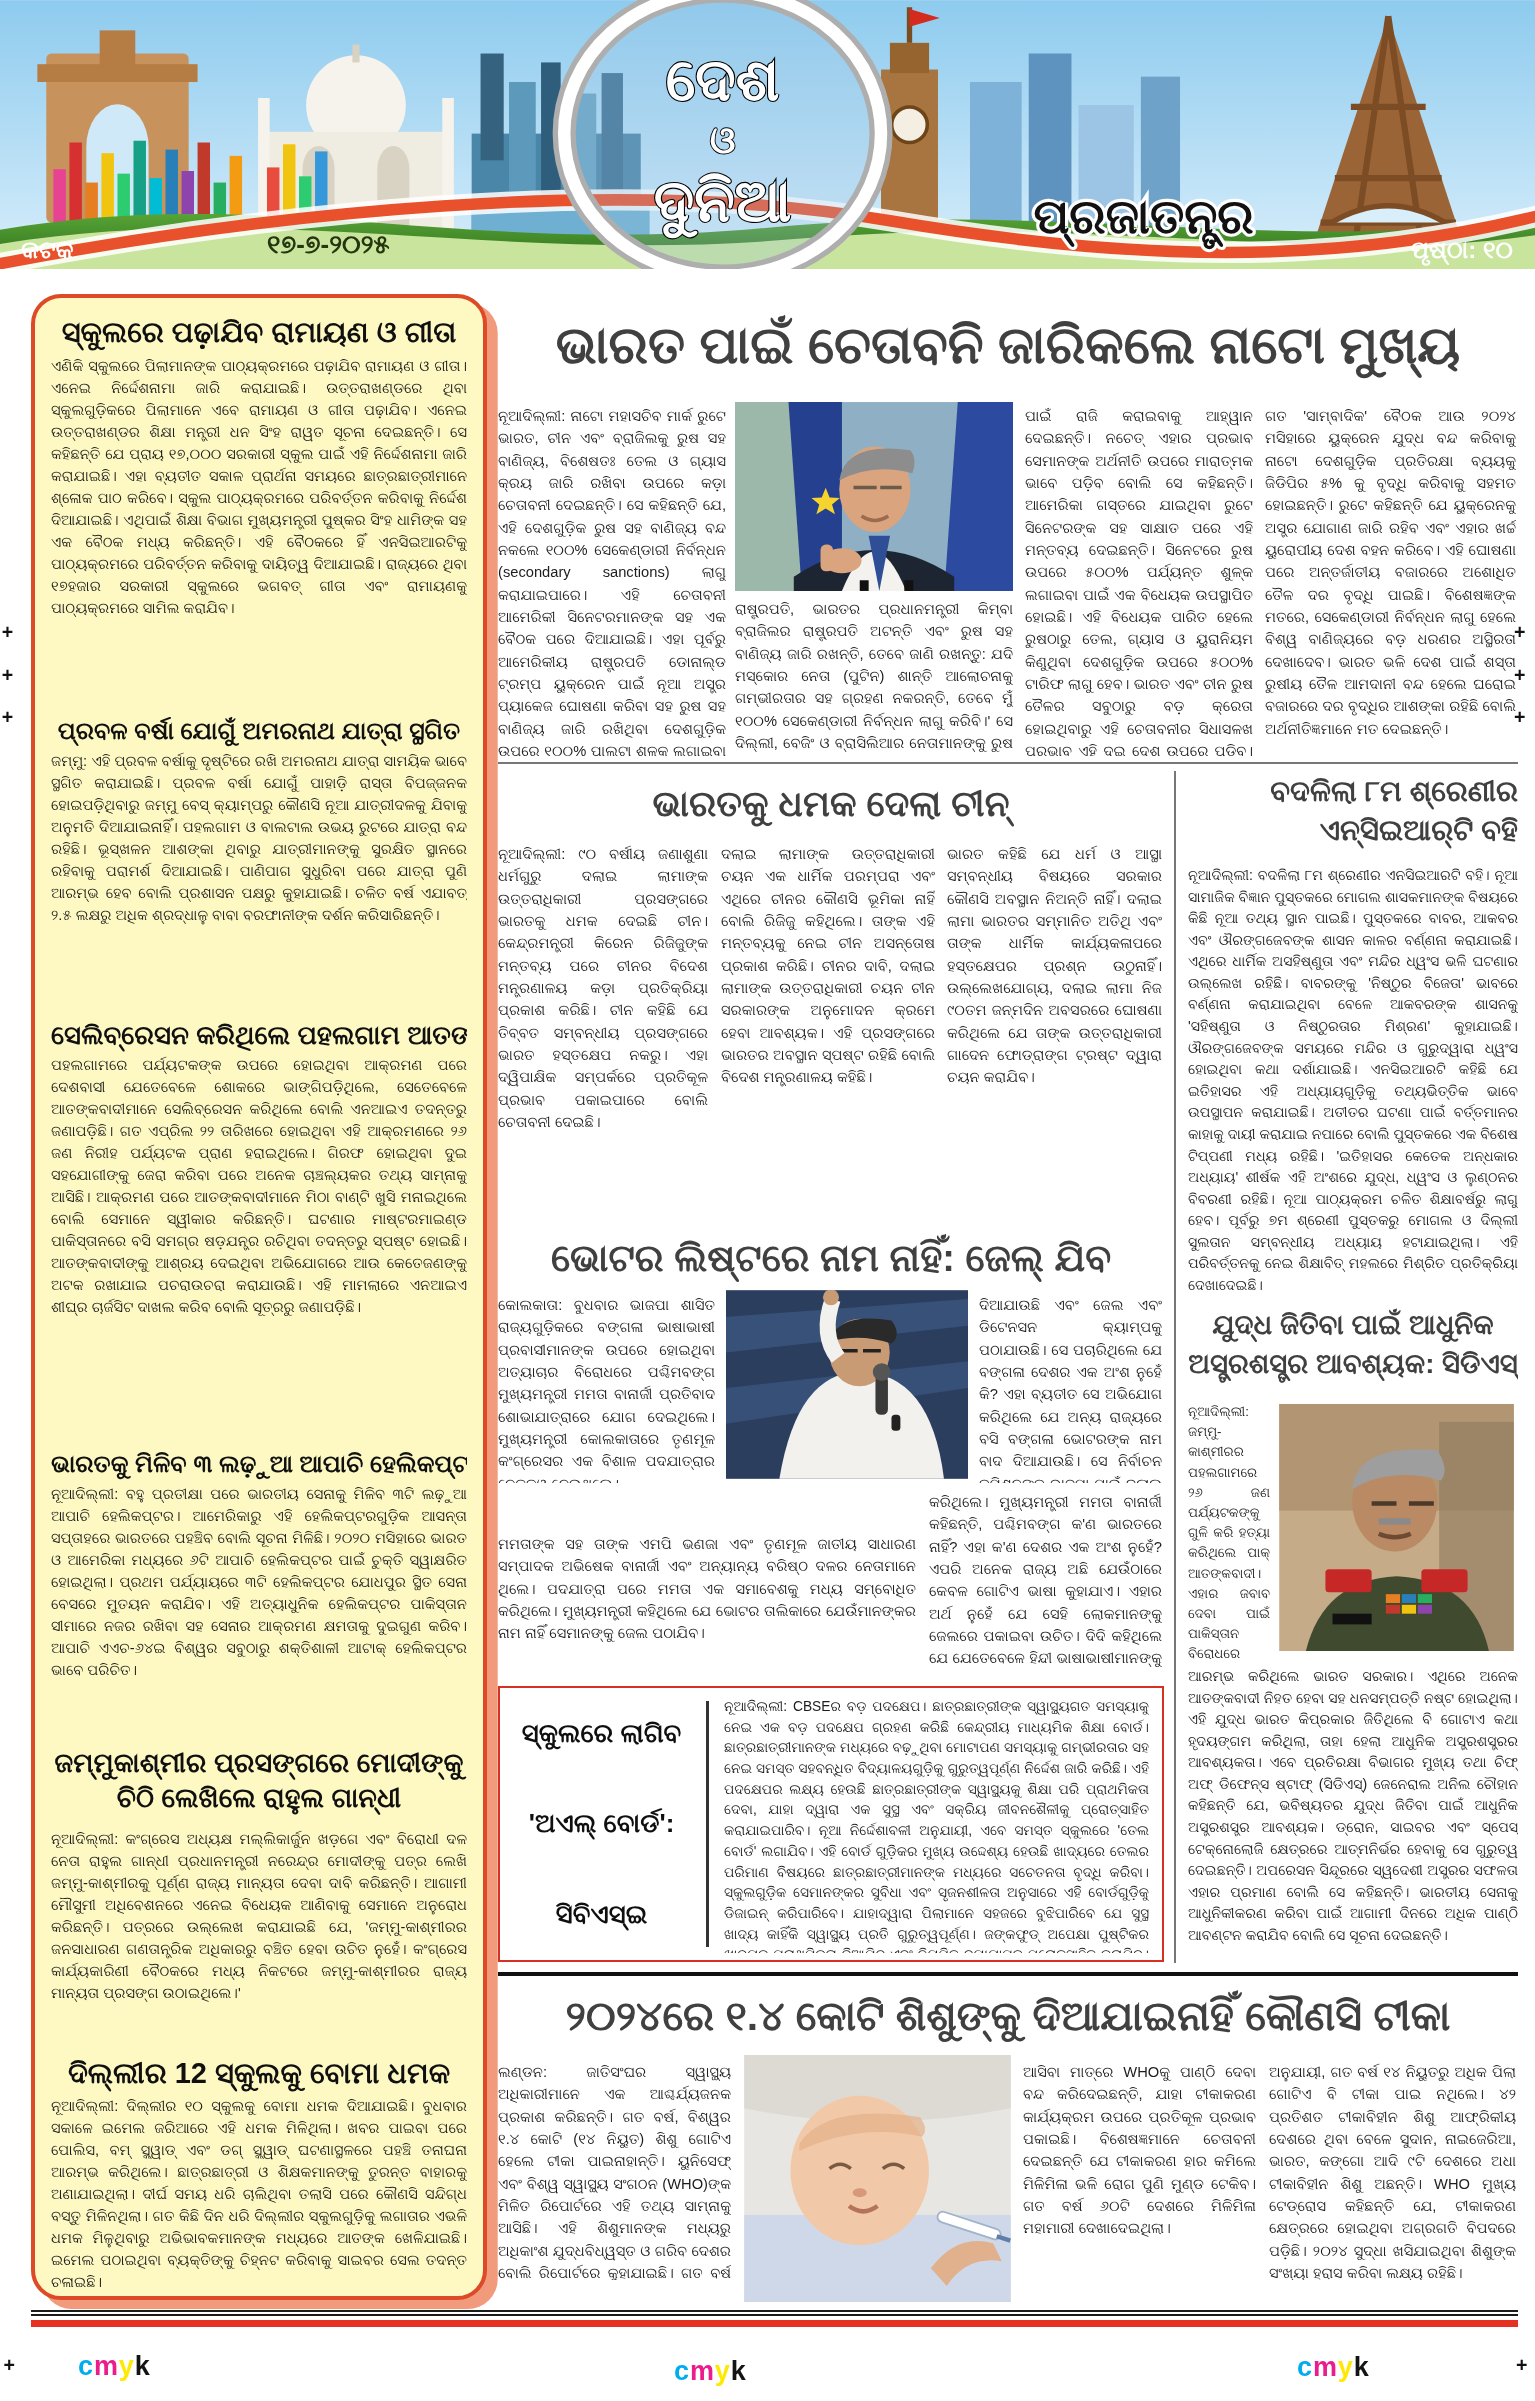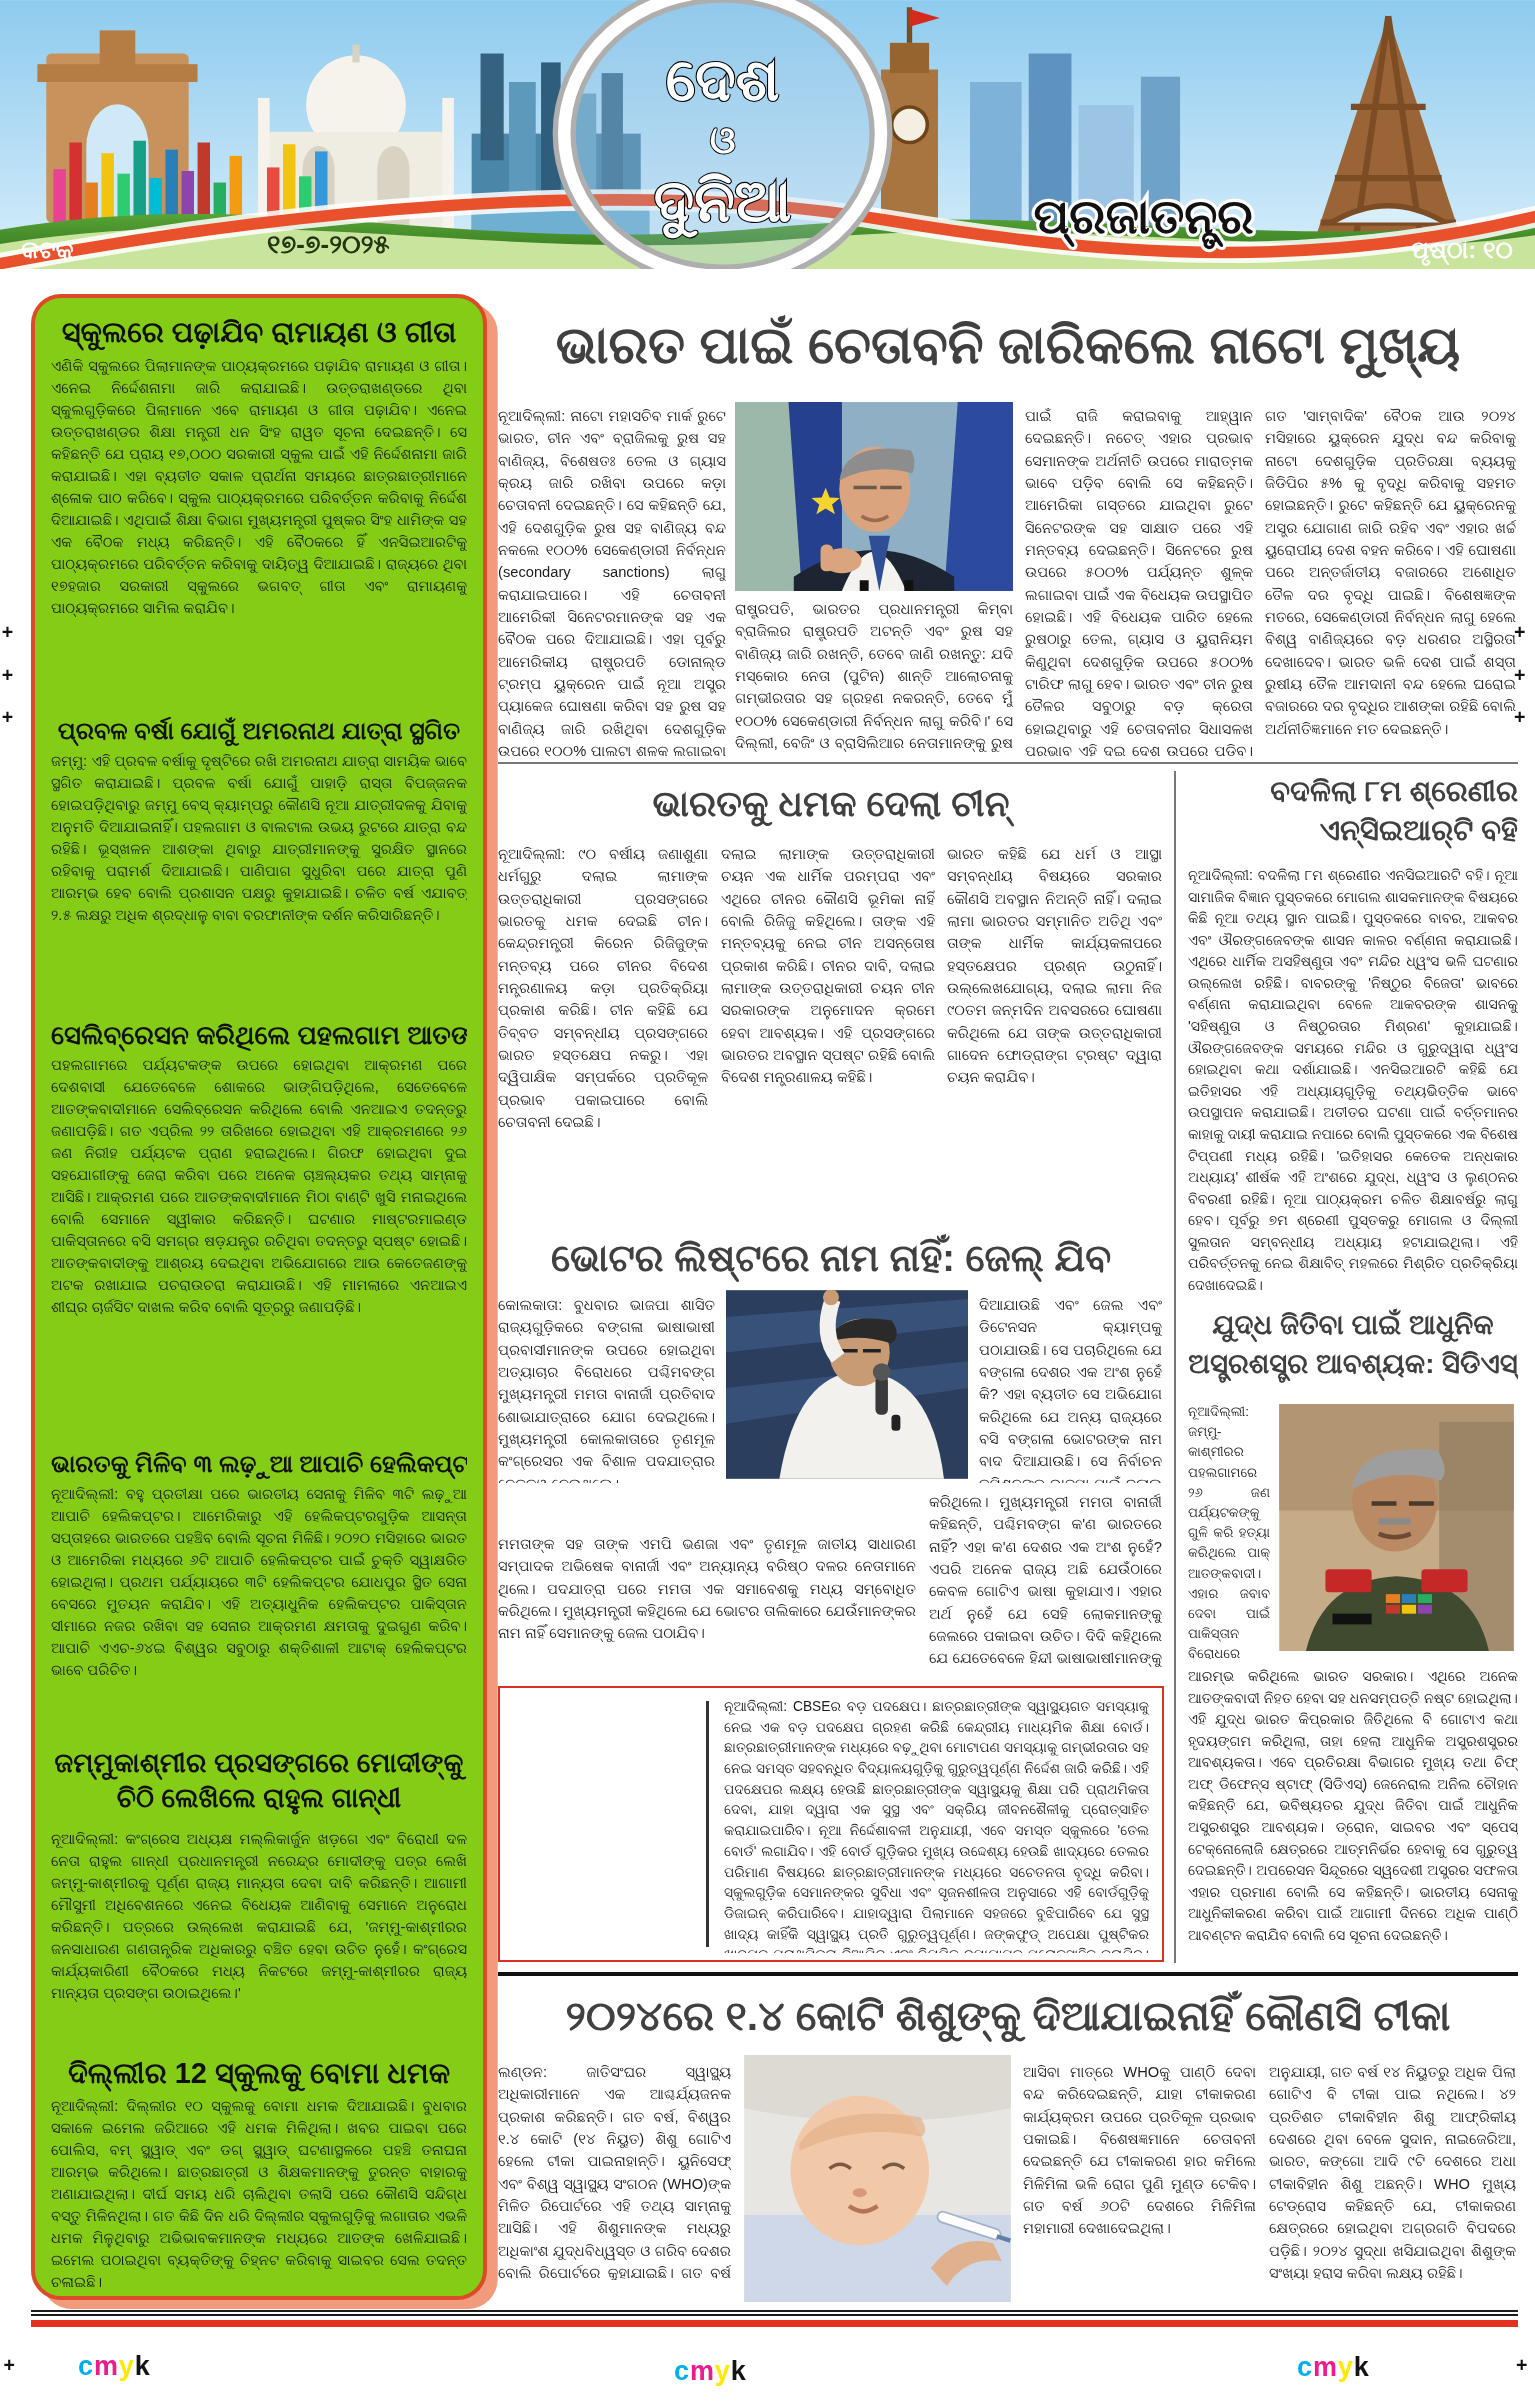--- a/index.html
+++ b/index.html
@@ -6,21 +6,21 @@
   #page{position:relative;width:1536px;height:2401px;background:#fff;overflow:hidden;
         font-family:"Liberation Sans","DejaVu Sans",sans-serif;color:#1c1c1c;}
   .abs{position:absolute;}
   .col{position:absolute;text-align:justify;font-size:14.7px;line-height:1.52;color:#1d1d1d;overflow:hidden;word-break:break-word;}
   .head{position:absolute;font-weight:bold;color:#404040;text-align:center;overflow:hidden;}
   .nowrap{white-space:nowrap;}
   .rule{position:absolute;background:#777;}
   .crop{position:absolute;color:#111;font-size:19.6px;font-weight:bold;line-height:1;}
   
   #left-box{position:absolute;left:31px;top:294px;width:456px;height:2006px;
-            border:4.4px solid #dd4a27;border-radius:30px;background:#84cc16;
+            border:4.4px solid #dd4a27;border-radius:30px;background:#fef9c3;
             box-shadow:10.7px 9px 0 #f19a7c;padding:10.7px 16px;box-sizing:border-box;overflow:hidden;}
   #left-box .lhead{font-weight:bold;color:#101010;text-align:center;overflow:hidden;}
   #left-box .lbody{text-align:justify;font-size:14.7px;line-height:1.5;overflow:hidden;}
   
   #cbse-box{position:absolute;left:498px;top:1686px;width:666px;height:276px;
             border:2.7px solid #d93025;background:#fff;box-sizing:border-box;}
   #cbse-label{position:absolute;left:7.1px;top:0;width:189px;height:100%;display:flex;flex-direction:column;
               justify-content:space-around;align-items:center;font-weight:bold;font-size:26px;color:#0f0f0f;text-align:center;}
   #cbse-divider{position:absolute;left:206px;top:12.5px;width:2.7px;height:246px;background:#333;}
   #cbse-body{position:absolute;left:224px;top:9px;width:425px;height:256px;
@@ -244,20 +244,25 @@
       <rect x="120" y="226" width="16" height="10" fill="#c0392b"></rect>
       <rect x="138" y="226" width="16" height="10" fill="#f1c40f"></rect>
       <rect x="156" y="226" width="16" height="10" fill="#8e44ad"></rect>
     </g>
     <rect x="60" y="236" width="44" height="12" fill="#111"></rect>
   </svg>
 
   <div class="col" style="left:1188px;top:1666px;width:330px;height:297px;font-size:14.2px;">ଆରମ୍ଭ କରିଥିଲେ ଭାରତ ସରକାର। ଏଥିରେ ଅନେକ ଆତଙ୍କବାଦୀ ନିହତ ହେବା ସହ ଧନସମ୍ପତ୍ତି ନଷ୍ଟ ହୋଇଥିଲା। ଏହି ଯୁଦ୍ଧ ଭାରତ କିପ୍ରକାର ଜିତିଥିଲେ ବି ଗୋଟାଏ କଥା ହୃଦୟଙ୍ଗମ କରିଥିଲା, ତାହା ହେଲା ଆଧୁନିକ ଅସ୍ତ୍ରଶସ୍ତ୍ରର ଆବଶ୍ୟକତା। ଏବେ ପ୍ରତିରକ୍ଷା ବିଭାଗର ମୁଖ୍ୟ ତଥା ଚିଫ୍ ଅଫ୍ ଡିଫେନ୍ସ ଷ୍ଟାଫ୍ (ସିଡିଏସ୍) ଜେନେରାଲ ଅନିଲ ଚୌହାନ କହିଛନ୍ତି ଯେ, ଭବିଷ୍ୟତର ଯୁଦ୍ଧ ଜିତିବା ପାଇଁ ଆଧୁନିକ ଅସ୍ତ୍ରଶସ୍ତ୍ର ଆବଶ୍ୟକ। ଡ୍ରୋନ, ସାଇବର ଏବଂ ସ୍ପେସ୍ ଟେକ୍ନୋଲୋଜି କ୍ଷେତ୍ରରେ ଆତ୍ମନିର୍ଭର ହେବାକୁ ସେ ଗୁରୁତ୍ୱ ଦେଇଛନ୍ତି। ଅପରେସନ ସିନ୍ଦୂରରେ ସ୍ୱଦେଶୀ ଅସ୍ତ୍ରର ସଫଳତା ଏହାର ପ୍ରମାଣ ବୋଲି ସେ କହିଛନ୍ତି। ଭାରତୀୟ ସେନାକୁ ଆଧୁନିକୀକରଣ କରିବା ପାଇଁ ଆଗାମୀ ଦିନରେ ଅଧିକ ପାଣ୍ଠି ଆବଣ୍ଟନ କରାଯିବ ବୋଲି ସେ ସୂଚନା ଦେଇଛନ୍ତି।</div>
 
   <div id="cbse-box">
+    <div id="cbse-label">
+      <span>ସ୍କୁଲରେ ଲାଗିବ</span>
+      <span>'ଅଏଲ୍ ବୋର୍ଡ':</span>
+      <span>ସିବିଏସ୍ଇ</span>
+    </div>
     <div id="cbse-divider"></div>
     <div id="cbse-body">ନୂଆଦିଲ୍ଲୀ: CBSEର ବଡ଼ ପଦକ୍ଷେପ। ଛାତ୍ରଛାତ୍ରୀଙ୍କ ସ୍ୱାସ୍ଥ୍ୟଗତ ସମସ୍ୟାକୁ ନେଇ ଏକ ବଡ଼ ପଦକ୍ଷେପ ଗ୍ରହଣ କରିଛି କେନ୍ଦ୍ରୀୟ ମାଧ୍ୟମିକ ଶିକ୍ଷା ବୋର୍ଡ। ଛାତ୍ରଛାତ୍ରୀମାନଙ୍କ ମଧ୍ୟରେ ବଢ଼ୁଥିବା ମୋଟାପଣ ସମସ୍ୟାକୁ ଗମ୍ଭୀରତାର ସହ ନେଇ ସମସ୍ତ ସହବନ୍ଧିତ ବିଦ୍ୟାଳୟଗୁଡ଼ିକୁ ଗୁରୁତ୍ୱପୂର୍ଣ୍ଣ ନିର୍ଦ୍ଦେଶ ଜାରି କରିଛି। ଏହି ପଦକ୍ଷେପର ଲକ୍ଷ୍ୟ ହେଉଛି ଛାତ୍ରଛାତ୍ରୀଙ୍କ ସ୍ୱାସ୍ଥ୍ୟକୁ ଶିକ୍ଷା ପରି ପ୍ରାଥମିକତା ଦେବା, ଯାହା ଦ୍ୱାରା ଏକ ସୁସ୍ଥ ଏବଂ ସକ୍ରିୟ ଜୀବନଶୈଳୀକୁ ପ୍ରୋତ୍ସାହିତ କରାଯାଇପାରିବ। ନୂଆ ନିର୍ଦ୍ଦେଶାବଳୀ ଅନୁଯାୟୀ, ଏବେ ସମସ୍ତ ସ୍କୁଲରେ 'ତେଲ ବୋର୍ଡ' ଲଗାଯିବ। ଏହି ବୋର୍ଡ ଗୁଡ଼ିକର ମୁଖ୍ୟ ଉଦ୍ଦେଶ୍ୟ ହେଉଛି ଖାଦ୍ୟରେ ତେଲର ପରିମାଣ ବିଷୟରେ ଛାତ୍ରଛାତ୍ରୀମାନଙ୍କ ମଧ୍ୟରେ ସଚେତନତା ବୃଦ୍ଧି କରିବା। ସ୍କୁଲଗୁଡ଼ିକ ସେମାନଙ୍କର ସୁବିଧା ଏବଂ ସୃଜନଶୀଳତା ଅନୁସାରେ ଏହି ବୋର୍ଡଗୁଡ଼ିକୁ ଡିଜାଇନ୍ କରିପାରିବେ। ଯାହାଦ୍ୱାରା ପିଲାମାନେ ସହଜରେ ବୁଝିପାରିବେ ଯେ ସୁସ୍ଥ ଖାଦ୍ୟ କାହିଁକି ସ୍ୱାସ୍ଥ୍ୟ ପ୍ରତି ଗୁରୁତ୍ୱପୂର୍ଣ୍ଣ। ଜଙ୍କଫୁଡ୍ ଅପେକ୍ଷା ପୁଷ୍ଟିକର ଖାଦ୍ୟକୁ ପ୍ରାଥମିକତା ଦିଆଯିବ ଏବଂ ନିୟମିତ ବ୍ୟାୟାମକୁ ପ୍ରୋତ୍ସାହିତ କରାଯିବ। ଛାତ୍ରମାନଙ୍କୁ ଲିଫ୍ଟ ବଦଳରେ ଚାଲିବା ଏବଂ ସିଡ଼ି ବ୍ୟବହାର କରିବାକୁ ଉତ୍ସାହିତ କରାଯିବ। ସ୍କୁଲଗୁଡ଼ିକ ସେମାନଙ୍କ ସୁବିଧା ଅନୁସାରେ 'ତେଲ ବୋର୍ଡ' ଡିଜାଇନ୍ କରିପାରିବେ।</div>
   </div>
 
   <div class="abs" style="left:498px;top:1972px;width:1020px;height:4.4px;background:#111;"></div>
 
   <div class="head nowrap" style="left:498px;top:1984px;width:1020px;height:64px;line-height:64px;font-size:41px;">୨୦୨୪ରେ ୧.୪ କୋଟି ଶିଶୁଙ୍କୁ ଦିଆଯାଇନାହିଁ କୌଣସି ଟୀକା</div>
 
   <div class="col" style="left:498px;top:2061px;width:233px;height:219px;">ଲଣ୍ଡନ: ଜାତିସଂଘର ସ୍ୱାସ୍ଥ୍ୟ ଅଧିକାରୀମାନେ ଏକ ଆଶ୍ଚର୍ଯ୍ୟଜନକ ପ୍ରକାଶ କରିଛନ୍ତି। ଗତ ବର୍ଷ, ବିଶ୍ୱର ୧.୪ କୋଟି (୧୪ ନିୟୁତ) ଶିଶୁ ଗୋଟିଏ ହେଲେ ଟୀକା ପାଇନାହାନ୍ତି। ୟୁନିସେଫ୍ ଏବଂ ବିଶ୍ୱ ସ୍ୱାସ୍ଥ୍ୟ ସଂଗଠନ (WHO)ଙ୍କ ମିଳିତ ରିପୋର୍ଟରେ ଏହି ତଥ୍ୟ ସାମ୍ନାକୁ ଆସିଛି। ଏହି ଶିଶୁମାନଙ୍କ ମଧ୍ୟରୁ ଅଧିକାଂଶ ଯୁଦ୍ଧବିଧ୍ୱସ୍ତ ଓ ଗରିବ ଦେଶର ବୋଲି ରିପୋର୍ଟରେ କୁହାଯାଇଛି। ଗତ ବର୍ଷ ୮୯ ପ୍ରତିଶତ ଶିଶୁ ଅତିକମରେ ଗୋଟିଏ ଟୀକା ପାଇଥିଲେ।</div>
 

